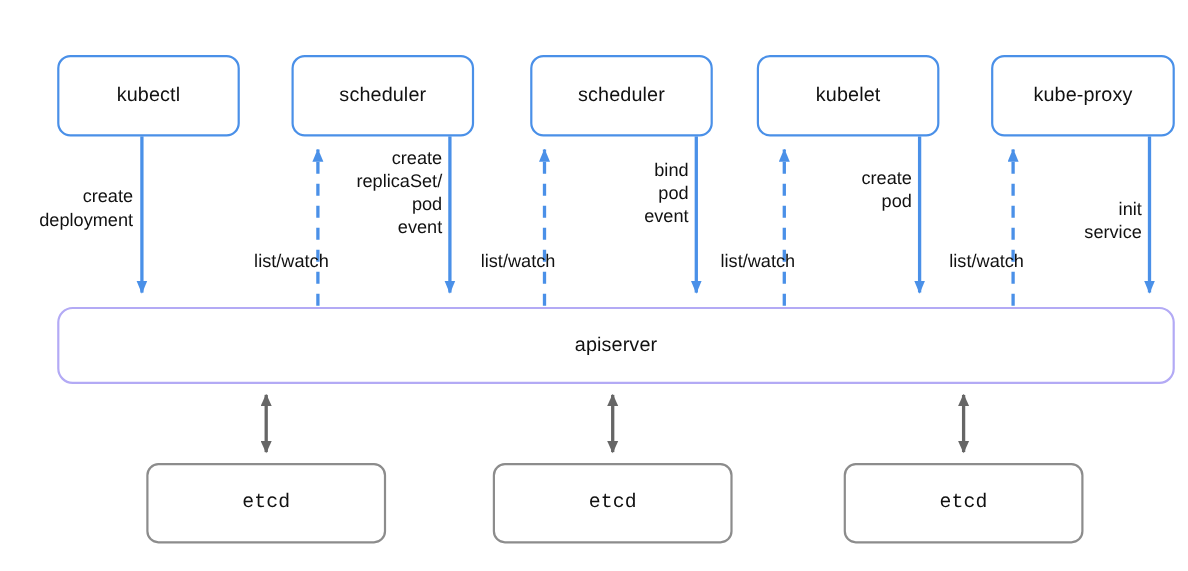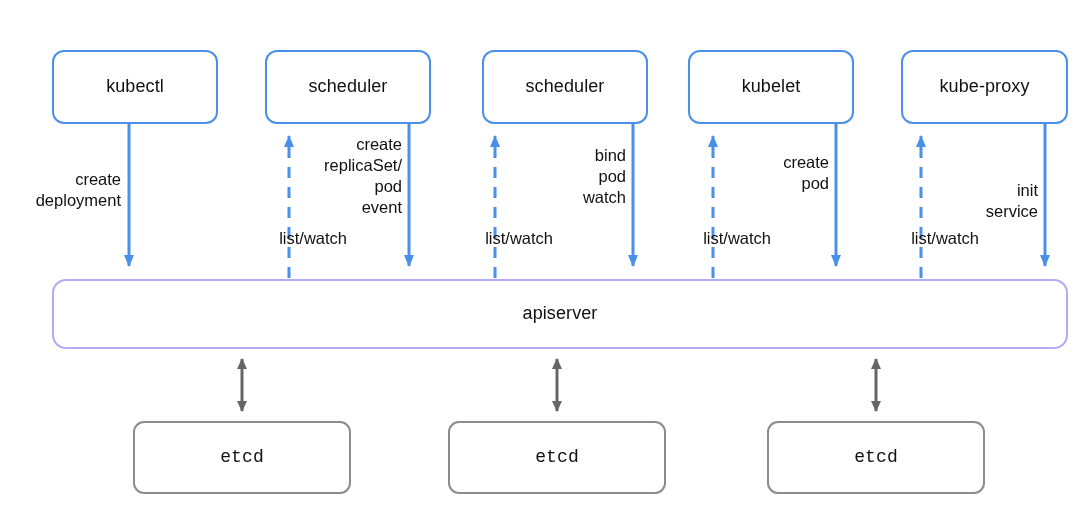--- a/index.html
+++ b/index.html
@@ -54,21 +54,21 @@
     position: absolute;
     font-size: 16.5px;
     color: #111111;
     line-height: 1.28;
     white-space: pre-line;
   }
   .edge-label.right-align {
     text-align: right;
   }
   .edge-label.center-align {
-    text-align: right;
+    text-align: left;
   }
 </style>
 </head>
 <body>
 
 <div id="canvas">
 
   <svg class="layer" viewBox="0 0 1080 519" xmlns="http://www.w3.org/2000/svg">
     <defs>
       <marker id="bluedown" markerWidth="14" markerHeight="14" refX="5" refY="11" orient="0" markerUnits="userSpaceOnUse">
@@ -153,21 +153,21 @@
 
   <div class="edge-label right-align" style="left:289px; top:134px; width:113px;">create
 replicaSet/
 pod
 event</div>
 
   <div class="edge-label center-align" style="left:437px; top:228px; width:116px;">list/watch</div>
 
   <div class="edge-label right-align" style="left:520px; top:145px; width:106px;">bind
 pod
-watch</div>
+event</div>
 
   <div class="edge-label center-align" style="left:655px; top:228px; width:116px;">list/watch</div>
 
   <div class="edge-label right-align" style="left:722px; top:152px; width:107px;">create
 pod</div>
 
   <div class="edge-label center-align" style="left:863px; top:228px; width:116px;">list/watch</div>
 
   <div class="edge-label right-align" style="left:928px; top:152px; width:110px;margin-top:28px;">init
 service</div>

